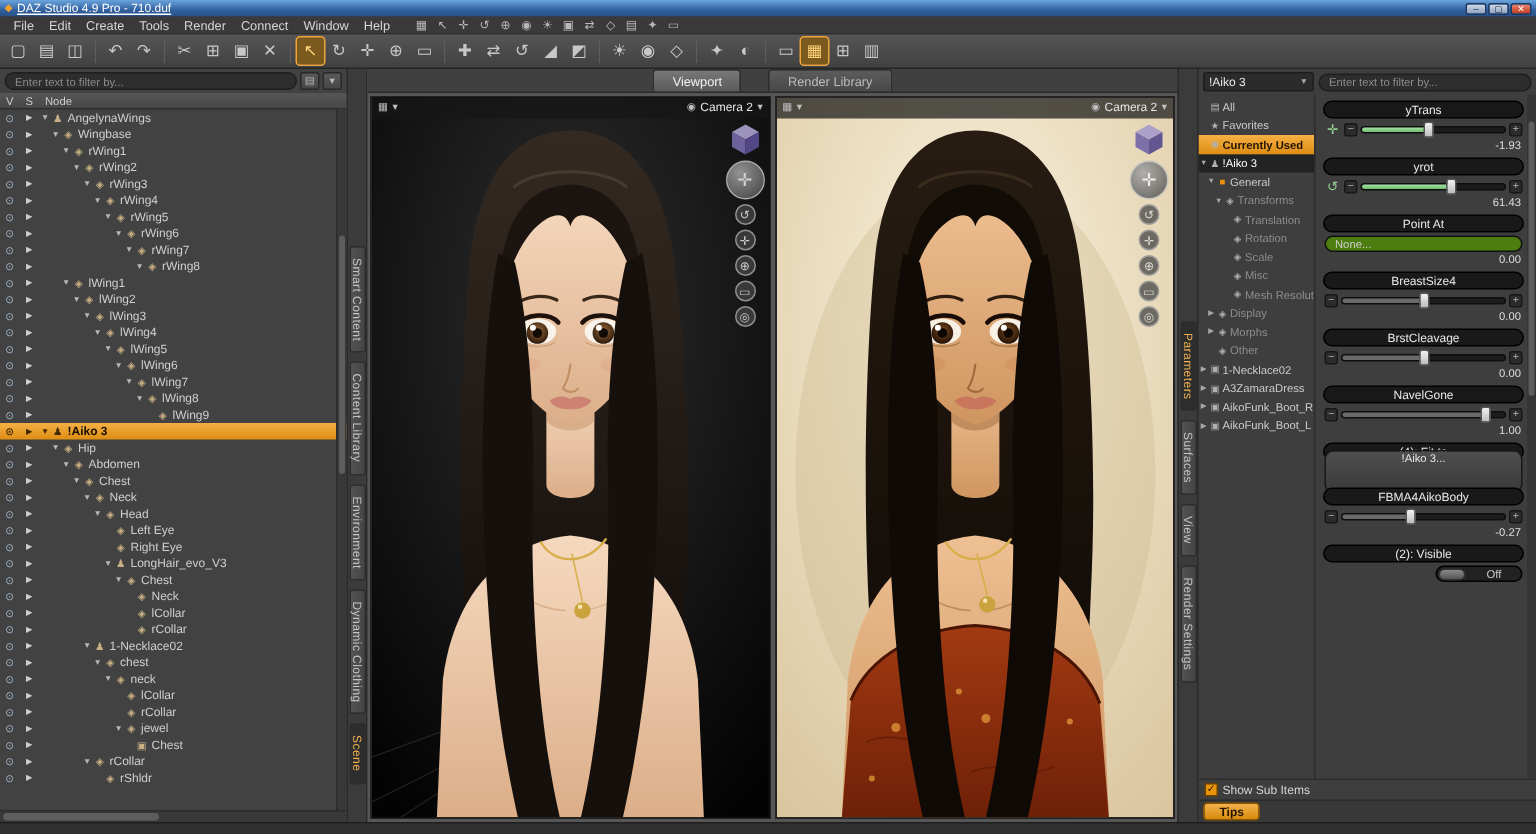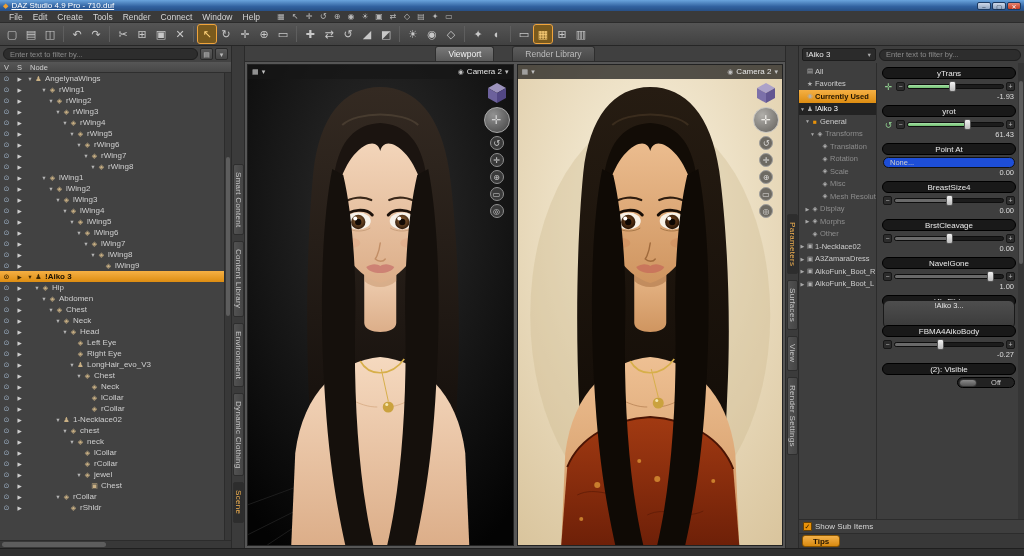--- a/index.html
+++ b/index.html
@@ -100,21 +100,21 @@
   .pblock{flex:none;}
   .plabel{height:12px;background:#191919;border:1px solid #000;border-radius:7px;color:#e8e8e8;font-size:8px;text-align:center;line-height:11px;}
   .pctrl{height:13px;display:flex;align-items:center;gap:2px;padding:0 1px;margin-top:1px;}
   .sicon{width:11px;flex:none;font-size:9px;color:#8fcf8f;text-align:center;}
   .pminus,.pplus{width:9px;height:9px;flex:none;background:#2c2c2c;border:1px solid #171717;border-radius:2px;color:#bbb;font-size:7px;line-height:7px;text-align:center;}
   .ptrack{flex:1;height:5px;background:#1c1c1c;border:1px solid #0e0e0e;border-radius:3px;position:relative;}
   .pfill{position:absolute;left:0;top:0;bottom:0;background:#6a6a6a;border-radius:3px;}
   .pfill.green{background:linear-gradient(#a8e0a8,#6fbf6f);}
   .pnub{position:absolute;top:-4px;width:7px;height:11px;background:linear-gradient(#f2f2f2,#bcbcbc);border:1px solid #555;border-radius:2px;margin-left:-3px;}
   .pvalue{font-size:7.5px;color:#ddd;text-align:right;padding-right:2px;height:8px;line-height:8px;}
-  .pdrop{flex:1;height:11px;background:#1d4ed8;border:1px solid #111;border-radius:6px;color:#cfcfcf;font-size:7.5px;line-height:10px;padding:0 6px;}
+  .pdrop{flex:1;height:11px;background:#4d7c0f;border:1px solid #111;border-radius:6px;color:#cfcfcf;font-size:7.5px;line-height:10px;padding:0 6px;}
   .pbtn{flex:1;height:29px;background:linear-gradient(#4e4e4e,#3a3a3a);border:1px solid #191919;border-radius:6px;color:#e6e6e6;font-size:7.5px;line-height:10px;text-align:center;}
   .ptoggle{margin-left:auto;width:58px;height:11px;background:#222;border:1px solid #000;border-radius:6px;display:flex;align-items:center;color:#ccc;font-size:7.5px;}
   .tknob{width:18px;height:8px;background:linear-gradient(#8a8a8a,#555);border-radius:5px;margin:0 1px;border:1px solid #333;}
   .tlabel{flex:1;text-align:center;line-height:10px;}
   .pp-footer{flex:none;border-top:1px solid #2c2c2c;}
   .ssi-row{height:13px;display:flex;align-items:center;gap:3px;padding:0 4px;font-size:8px;color:#d5d5d5;}
   .checkbox{width:9px;height:9px;flex:none;background:#e8920a;border:1px solid #6b4300;border-radius:1px;color:#2a1a00;font-size:7px;line-height:8px;text-align:center;font-weight:bold;}
   .tips-row{height:15px;display:flex;align-items:center;padding:1px 3px;background:#383838;border-top:1px solid #2c2c2c;}
   .tips-btn{background:linear-gradient(#f3b14a,#d88a10);color:#241500;font-size:8px;padding:0 10px;height:12px;line-height:11px;border-radius:3px;border:1px solid #8a5500;font-weight:bold;}
 
@@ -216,20 +216,28 @@
       </div>
       <div class="tree-body">
         <div>
             <div class="tree-row">
               <span class="cell-eye">⊙</span>
               <span class="cell-sel">▶</span>
               <span class="indent" style="width: 0px;"></span>
               <span class="arrow">▼</span>
               <span class="node-icon">♟</span>
               <span class="tree-label">AngelynaWings</span>
+            </div>
+            <div class="tree-row">
+              <span class="cell-eye">⊙</span>
+              <span class="cell-sel">▶</span>
+              <span class="indent" style="width: 7px;"></span>
+              <span class="arrow">▼</span>
+              <span class="node-icon">◈</span>
+              <span class="tree-label">Wingbase</span>
             </div>
             <div class="tree-row">
               <span class="cell-eye">⊙</span>
               <span class="cell-sel">▶</span>
               <span class="indent" style="width: 14px;"></span>
               <span class="arrow">▼</span>
               <span class="node-icon">◈</span>
               <span class="tree-label">rWing1</span>
             </div>
             <div class="tree-row">

